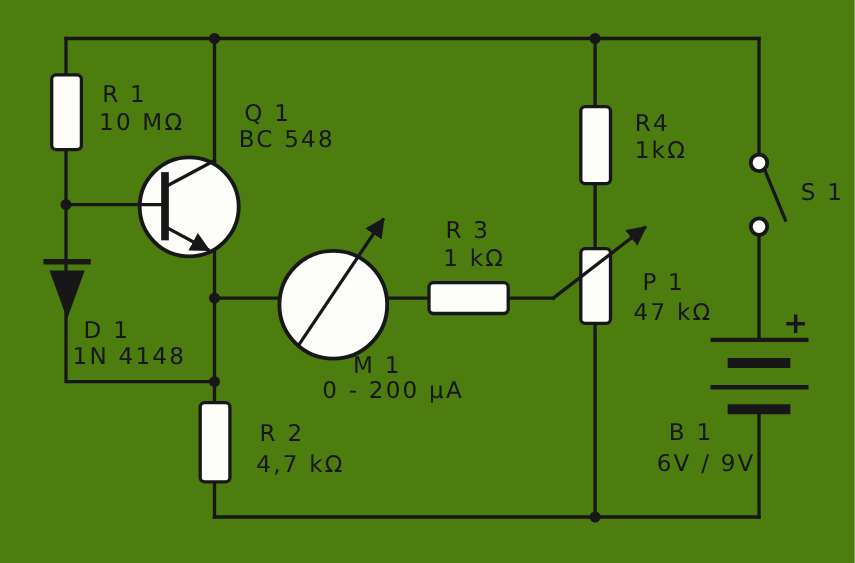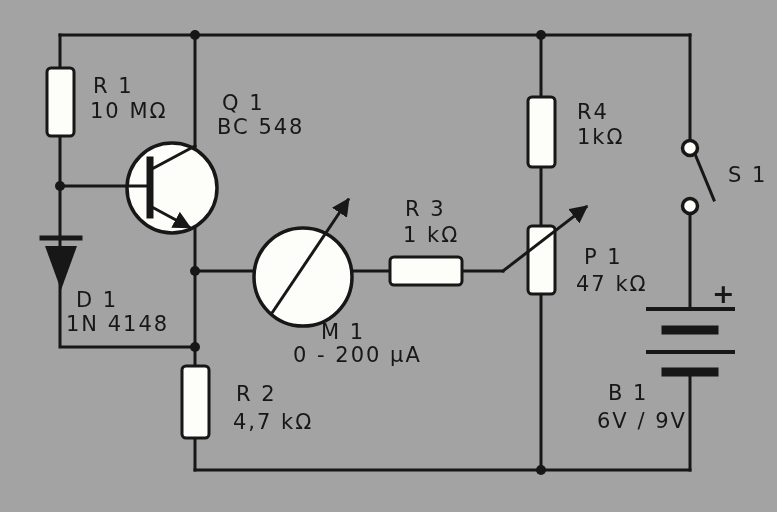--- a/index.html
+++ b/index.html
@@ -4,21 +4,21 @@
 <style>
   * { margin: 0; padding: 0; box-sizing: border-box; }
   html, body { width: 777px; height: 512px; }
   body {
     font-family: "DejaVu Sans", "Liberation Sans", sans-serif;
     background: #f2f2ef;
   }
   .stage {
     width: 777px;
     height: 512px;
-    background: #a3a3a3;
+    background: #4d7c0f;
     position: relative;
     overflow: hidden;
   }
   svg { display: block; }
   .wire {
     stroke: #171717;
     stroke-width: 3;
     fill: none;
     stroke-linecap: square;
     stroke-linejoin: miter;

